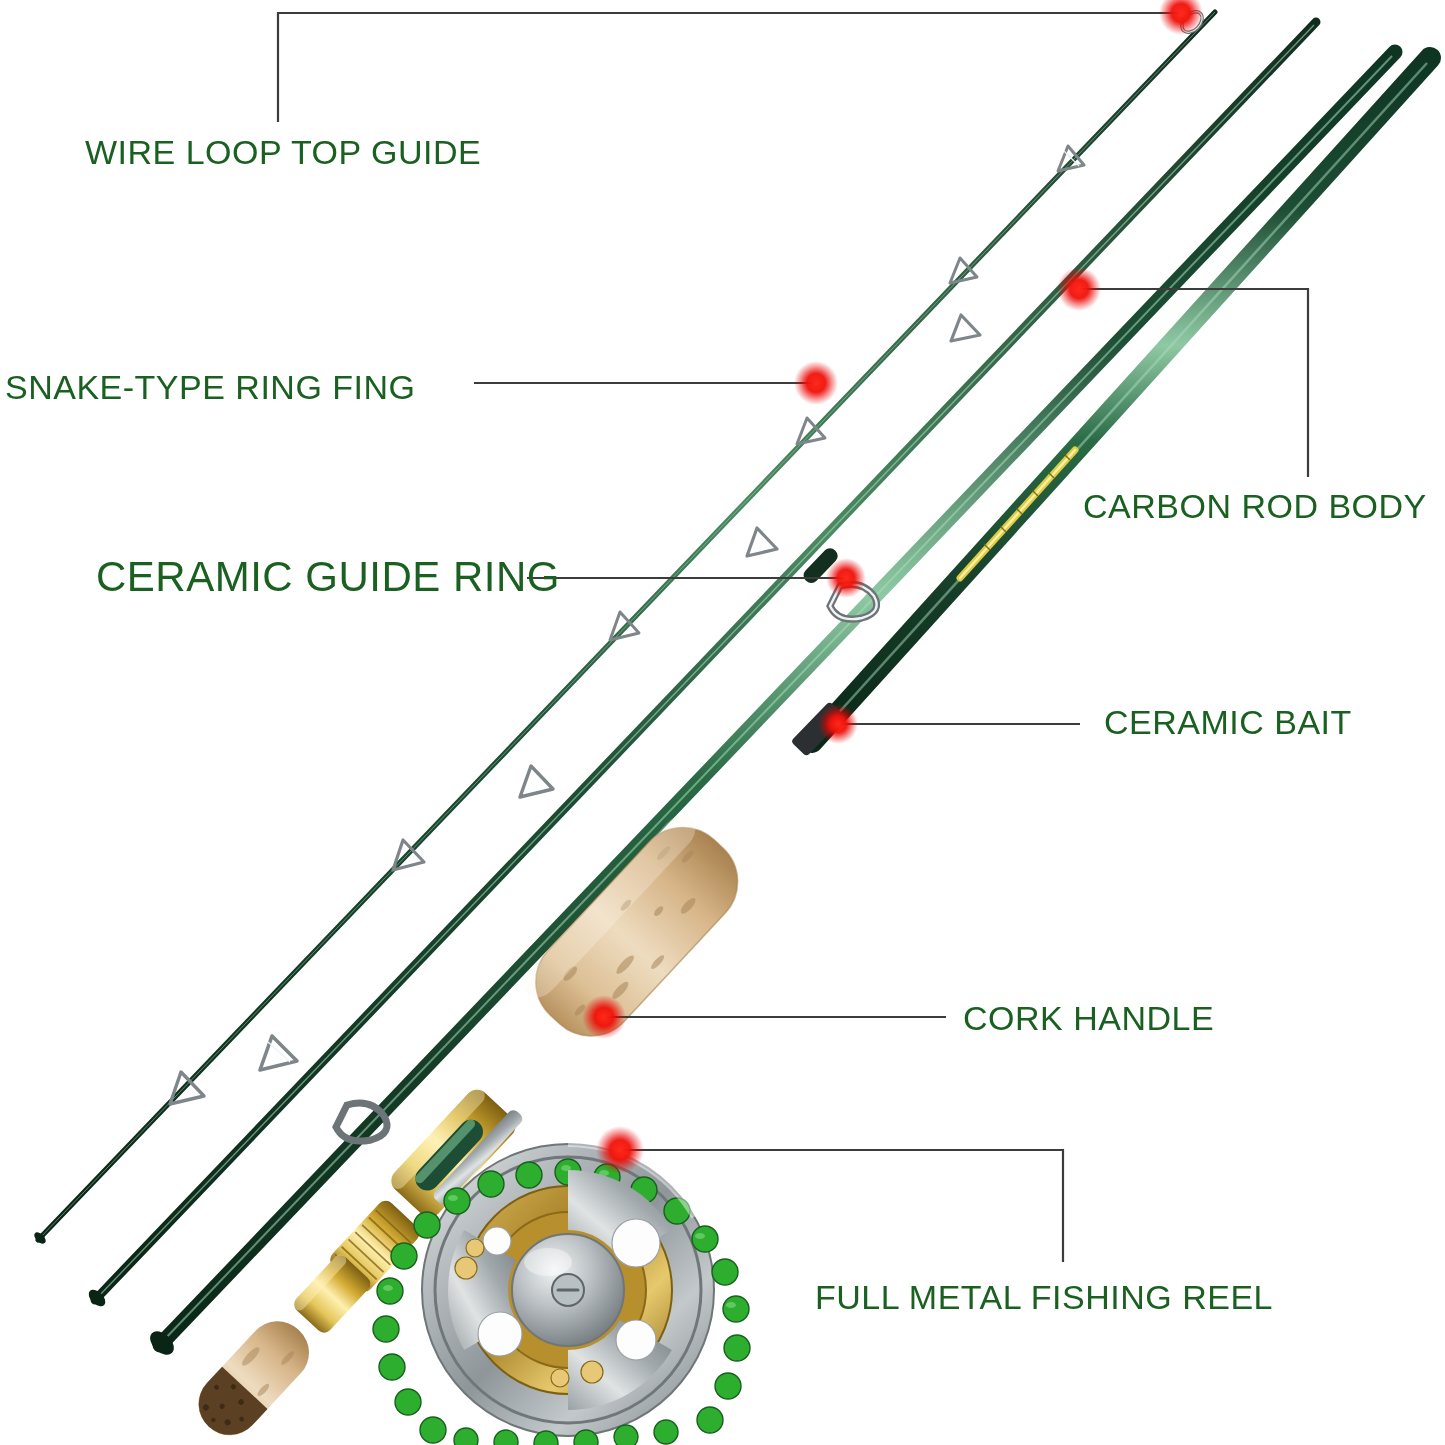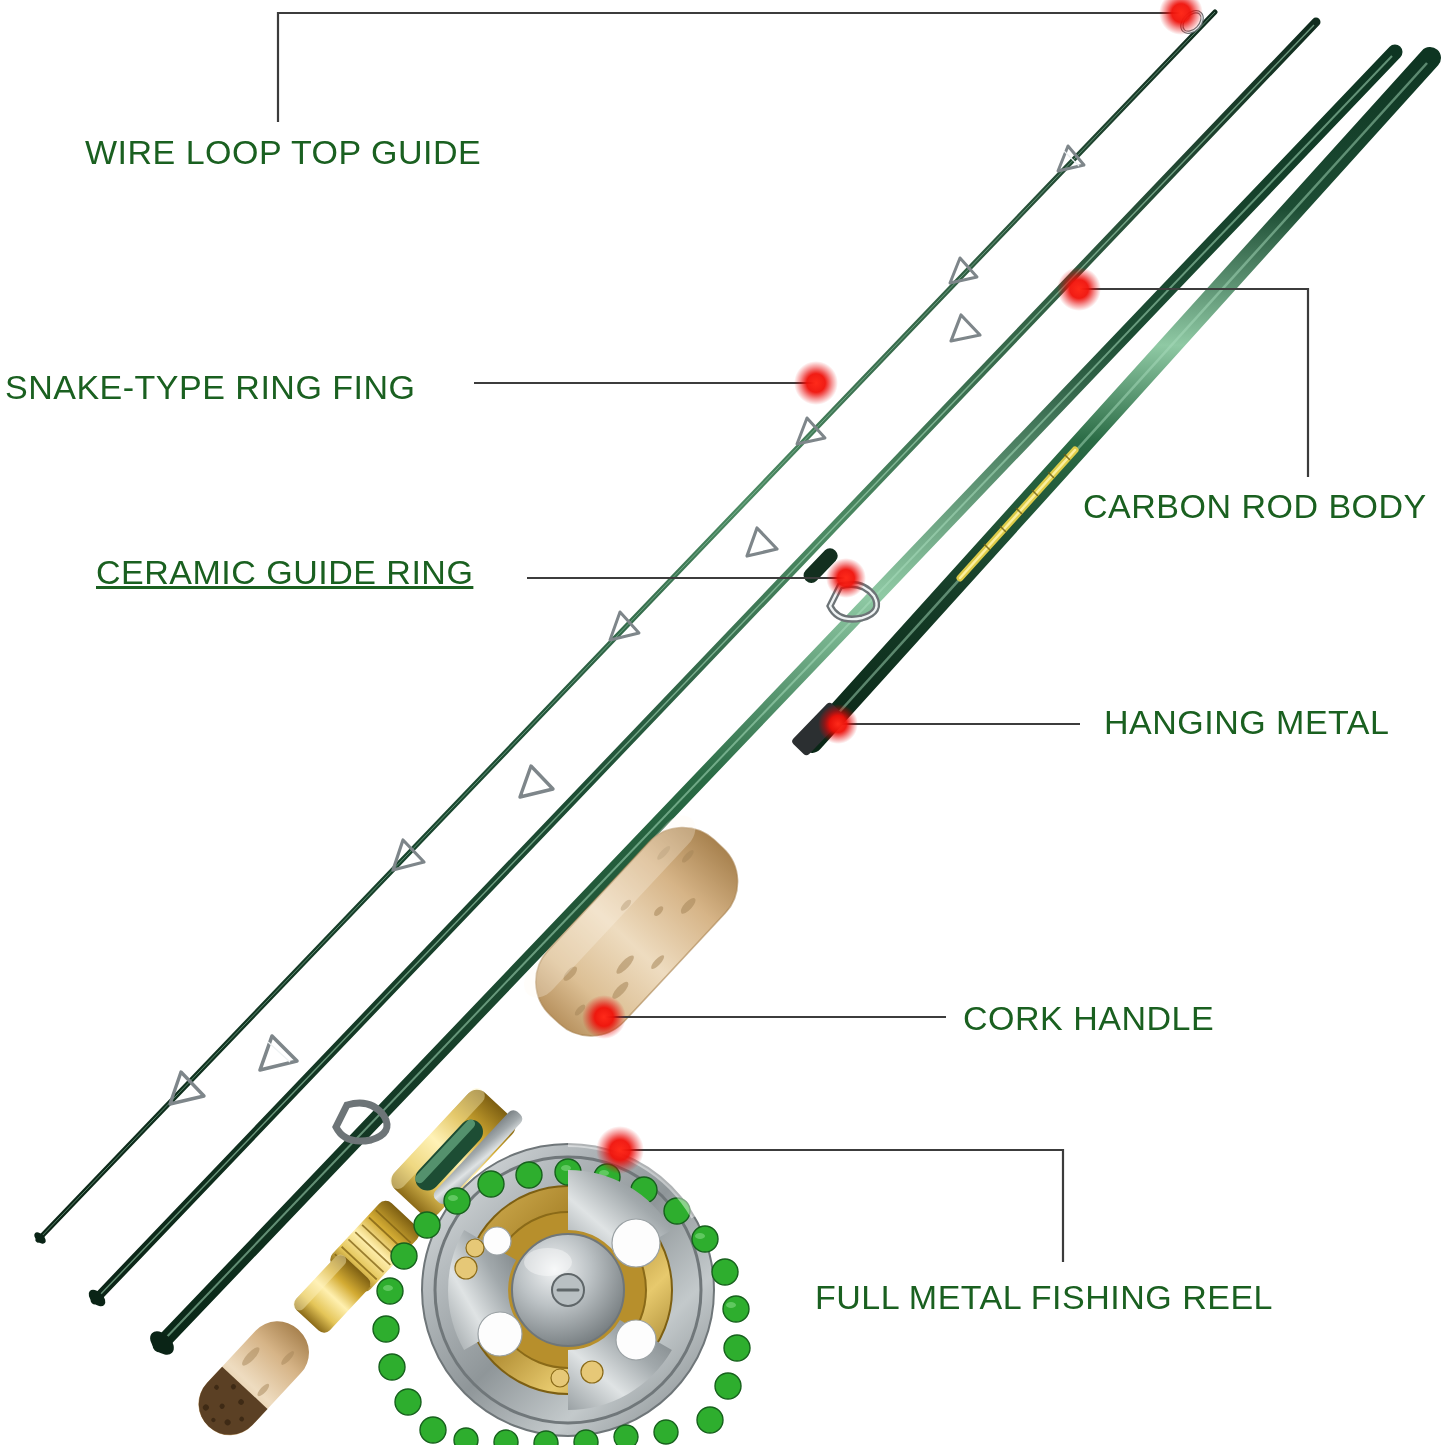--- a/index.html
+++ b/index.html
@@ -346,23 +346,23 @@
       <circle cx="838" cy="724" r="20" fill="url(#dotGrad)"></circle>
       <circle cx="604" cy="1017" r="22" fill="url(#dotGrad)"></circle>
       <circle cx="620" cy="1150" r="24" fill="url(#dotGrad)"></circle>
     </g>
   </svg>
 
   <div class="lbl" style="left:85px;top:133px;font-size:34px;">WIRE LOOP TOP GUIDE</div>
 
   <div class="lbl" style="left:5px;top:368px;font-size:34px;">SNAKE-TYPE RING FING</div>
 
-  <div class="lbl" style="left:96px;top:553px;font-size:34px;text-decoration:underline;">CERAMIC GUIDE RING</div>
+  <div class="lbl" style="left:96px;top:553px;font-size:42px;">CERAMIC GUIDE RING</div>
 
   <div class="lbl" style="left:1083px;top:487px;font-size:34px;text-align:right;">CARBON ROD BODY</div>
 
-  <div class="lbl" style="left:1104px;top:703px;font-size:34px;">HANGING METAL</div>
+  <div class="lbl" style="left:1104px;top:703px;font-size:34px;">CERAMIC BAIT</div>
 
   <div class="lbl" style="left:963px;top:999px;font-size:34px;">CORK HANDLE</div>
 
   <div class="lbl" style="left:815px;top:1278px;font-size:34px;">FULL METAL FISHING REEL</div>
 
 </div>
 
 </body></html>

